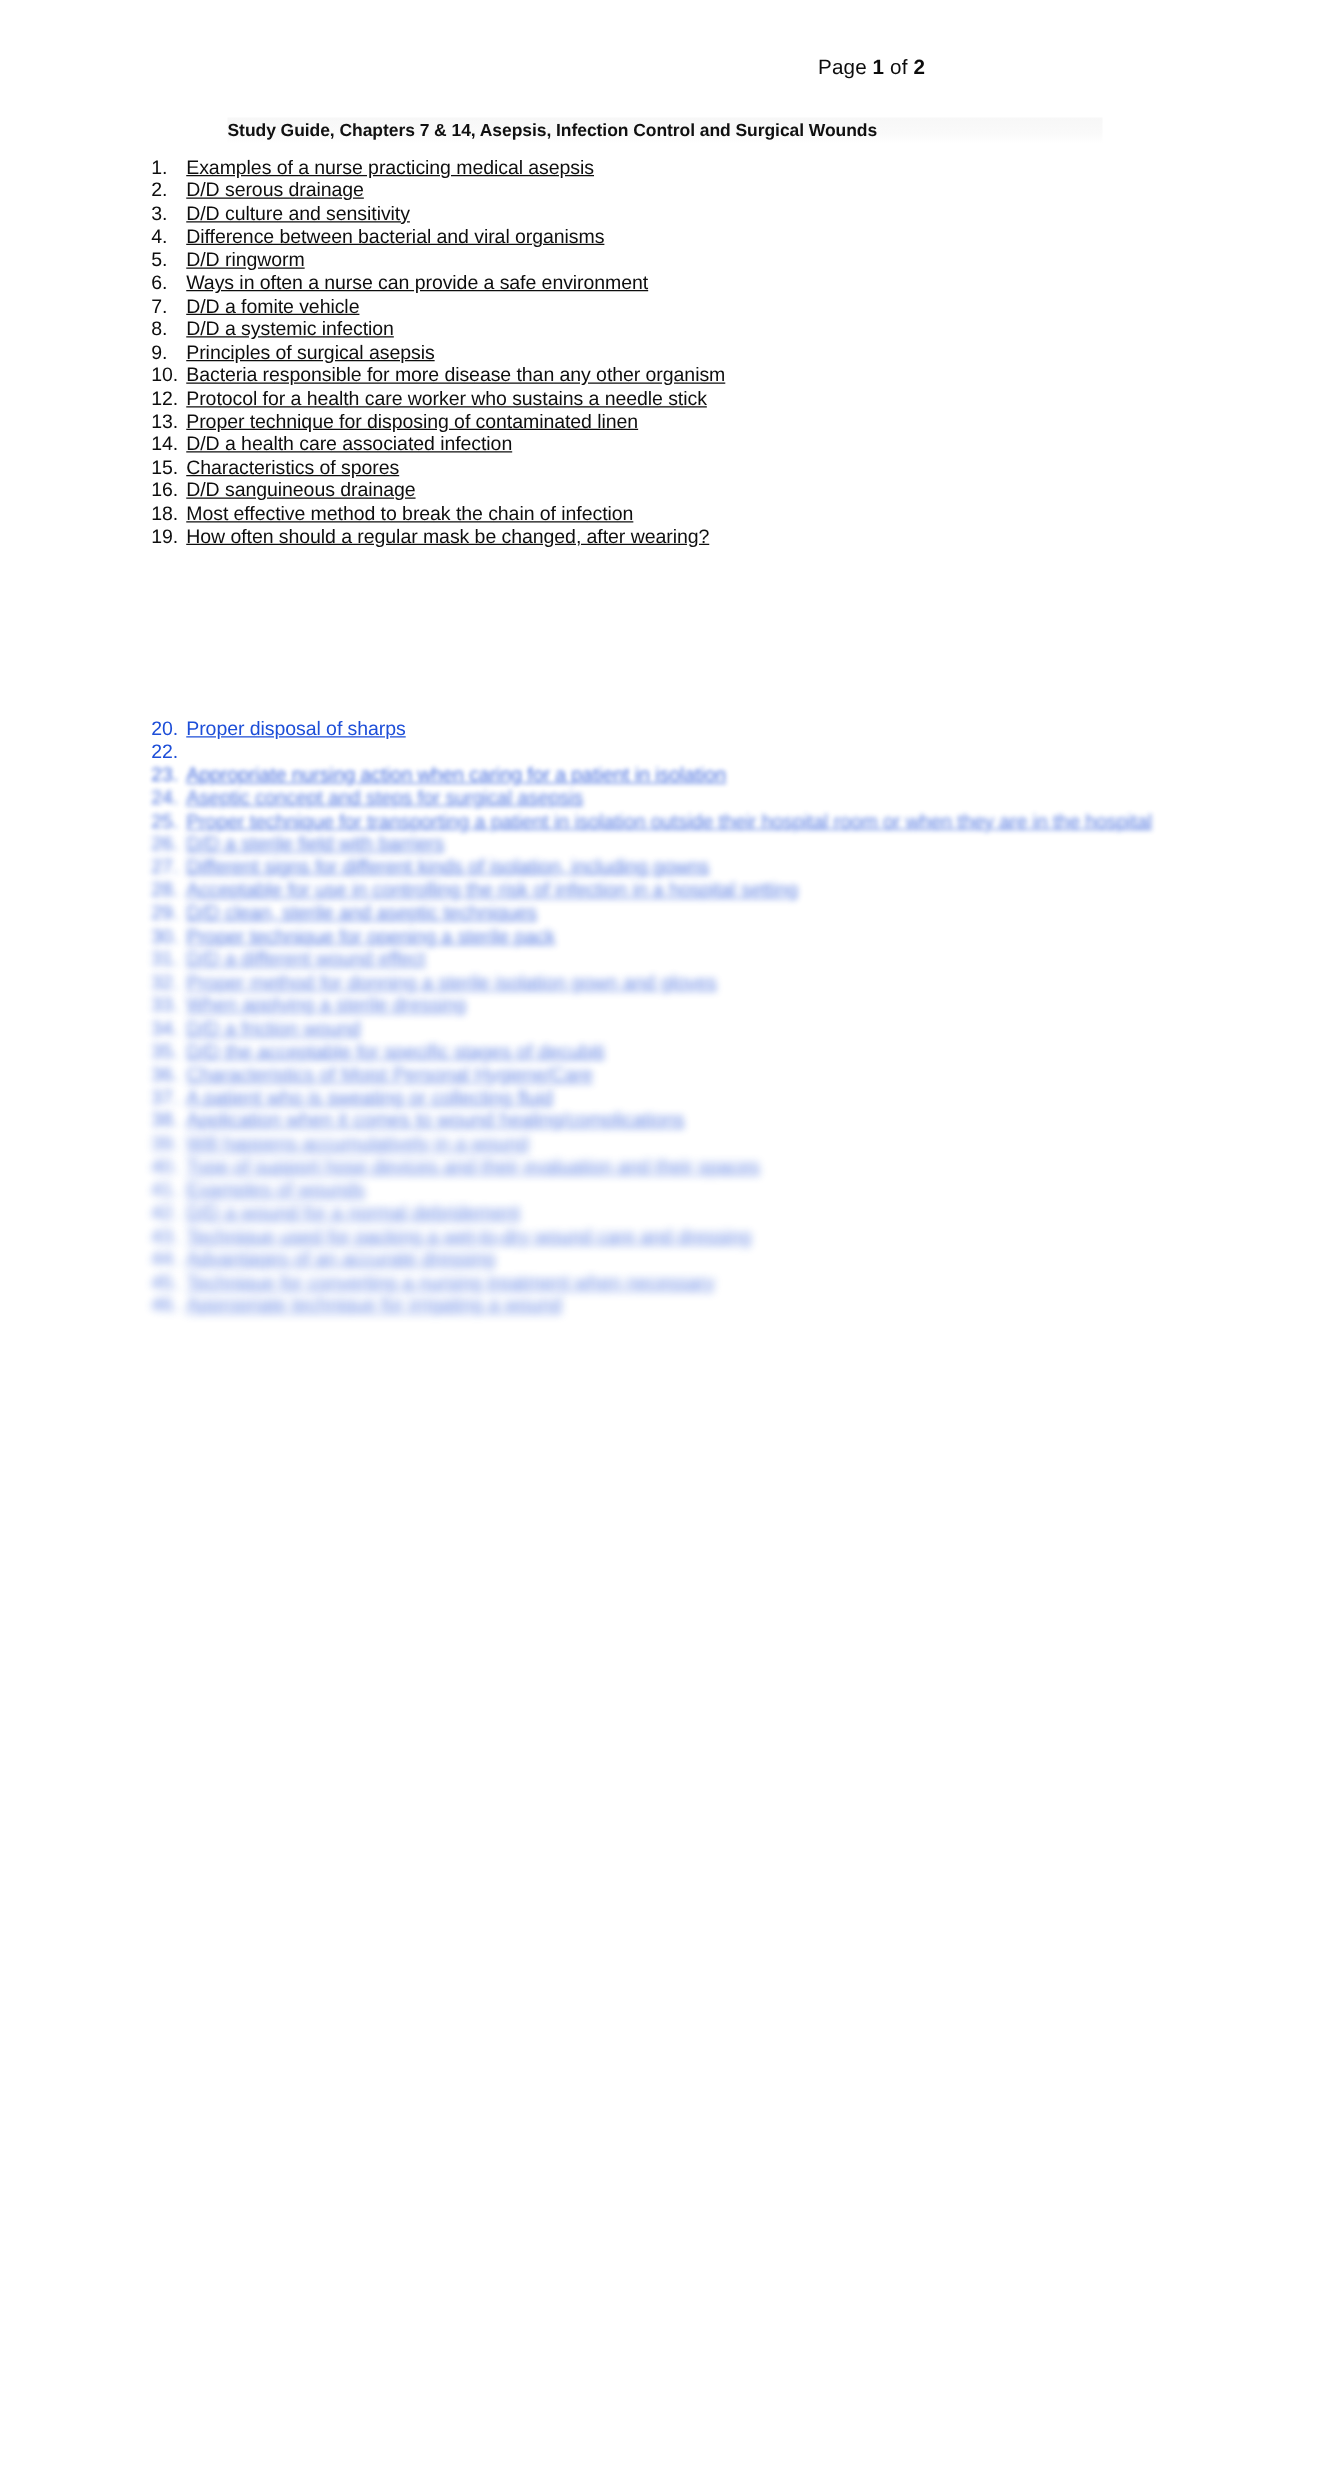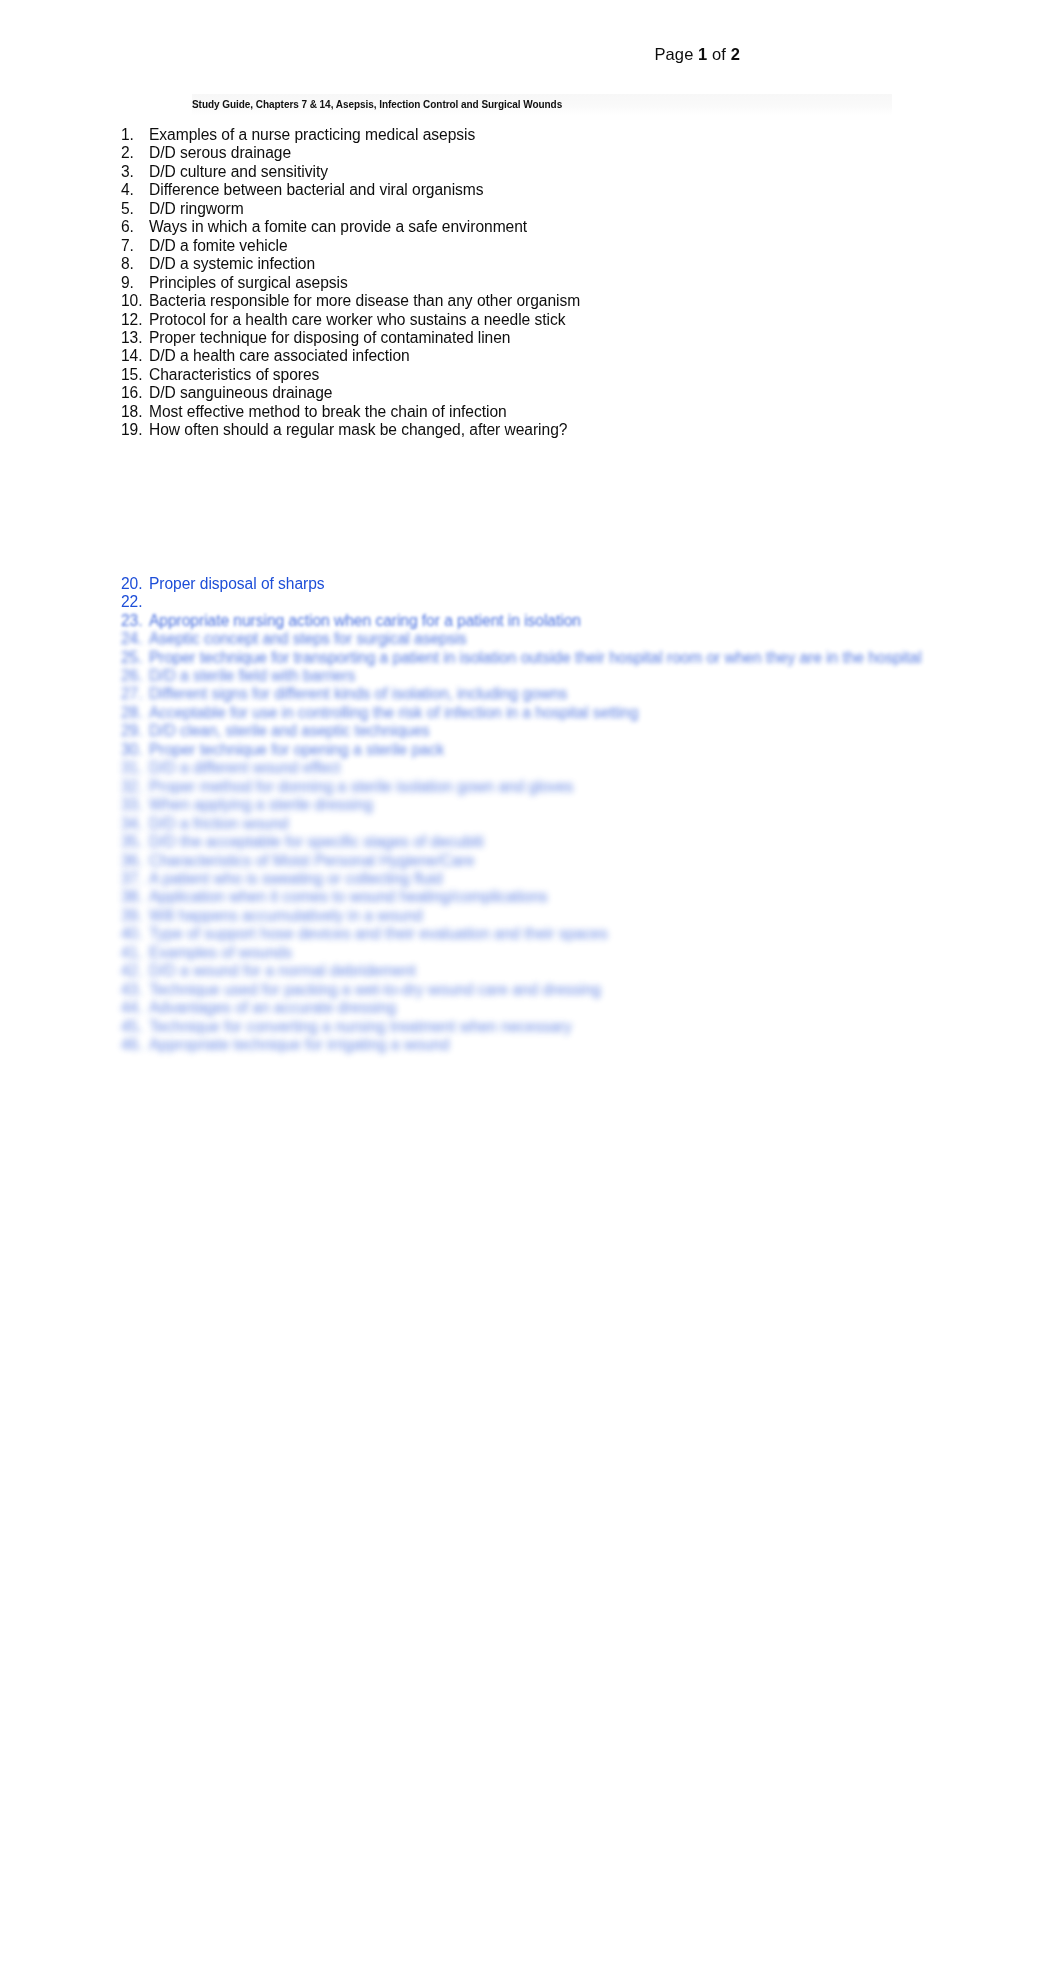--- a/index.html
+++ b/index.html
@@ -39,23 +39,23 @@
     letter-spacing: 0.1px;
   }
   .page-header .num {
     font-weight: bold;
   }
 
   
   .doc-title {
     position: absolute;
     top: 94px;
-    left: 192px;
+    left: 182px;
     width: 700px;
-    font-size: 10px;
+    font-size: 14px;
     font-weight: bold;
     line-height: 21px;
     letter-spacing: -0.05px;
     color: #101010;
     background: linear-gradient(180deg,#f7f7f7 0%, #fafafa 60%, #ffffff 100%);
     white-space: nowrap;
   }
 
   
   .list {
@@ -79,20 +79,21 @@
   .list li .marker {
     display: inline-block;
     width: 31px;
     flex: 0 0 31px;
     text-align: left;
     padding-left: 3px;
     box-sizing: border-box;
   }
   .list li .txt {
     display: inline-block;
+    text-decoration: underline;
   }
 
   
   .gap-block {
     height: 135px;
   }
 
   
   .b0  { filter: none; }
   .b3  { filter: blur(1.5px);  opacity: .82; }
@@ -132,21 +133,21 @@
       <li class="b0">
         <span class="marker">4.</span>
         <span class="txt">Difference between bacterial and viral organisms</span>
       </li>
       <li class="b0">
         <span class="marker">5.</span>
         <span class="txt">D/D ringworm</span>
       </li>
       <li class="b0">
         <span class="marker">6.</span>
-        <span class="txt">Ways in which a fomite can provide a safe environment</span>
+        <span class="txt">Ways in often a nurse can provide a safe environment</span>
       </li>
       <li class="b0">
         <span class="marker">7.</span>
         <span class="txt">D/D a fomite vehicle</span>
       </li>
       <li class="b0">
         <span class="marker">8.</span>
         <span class="txt">D/D a systemic infection</span>
       </li>
       <li class="b0">

